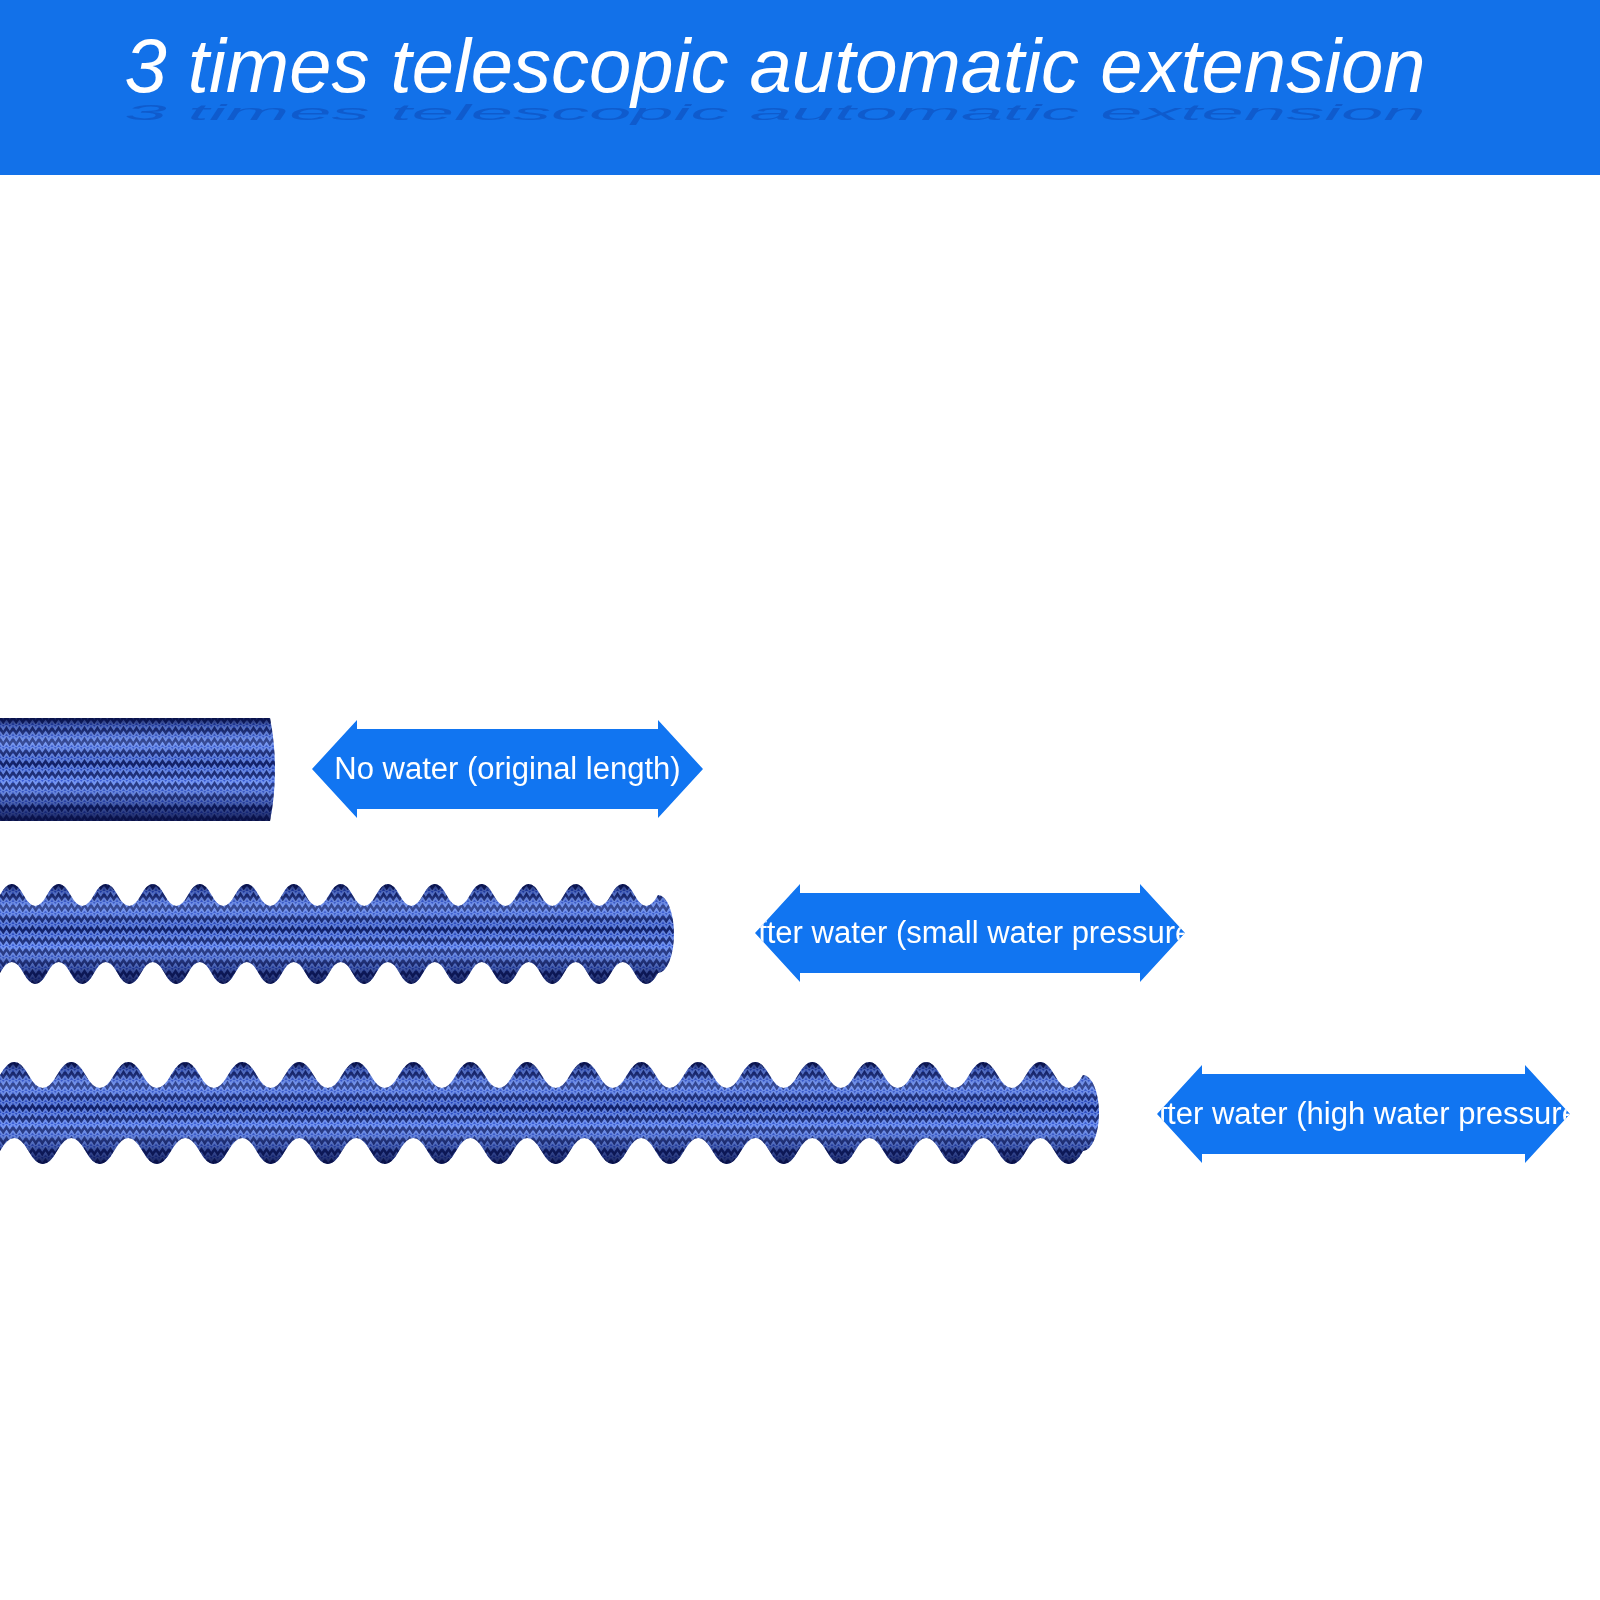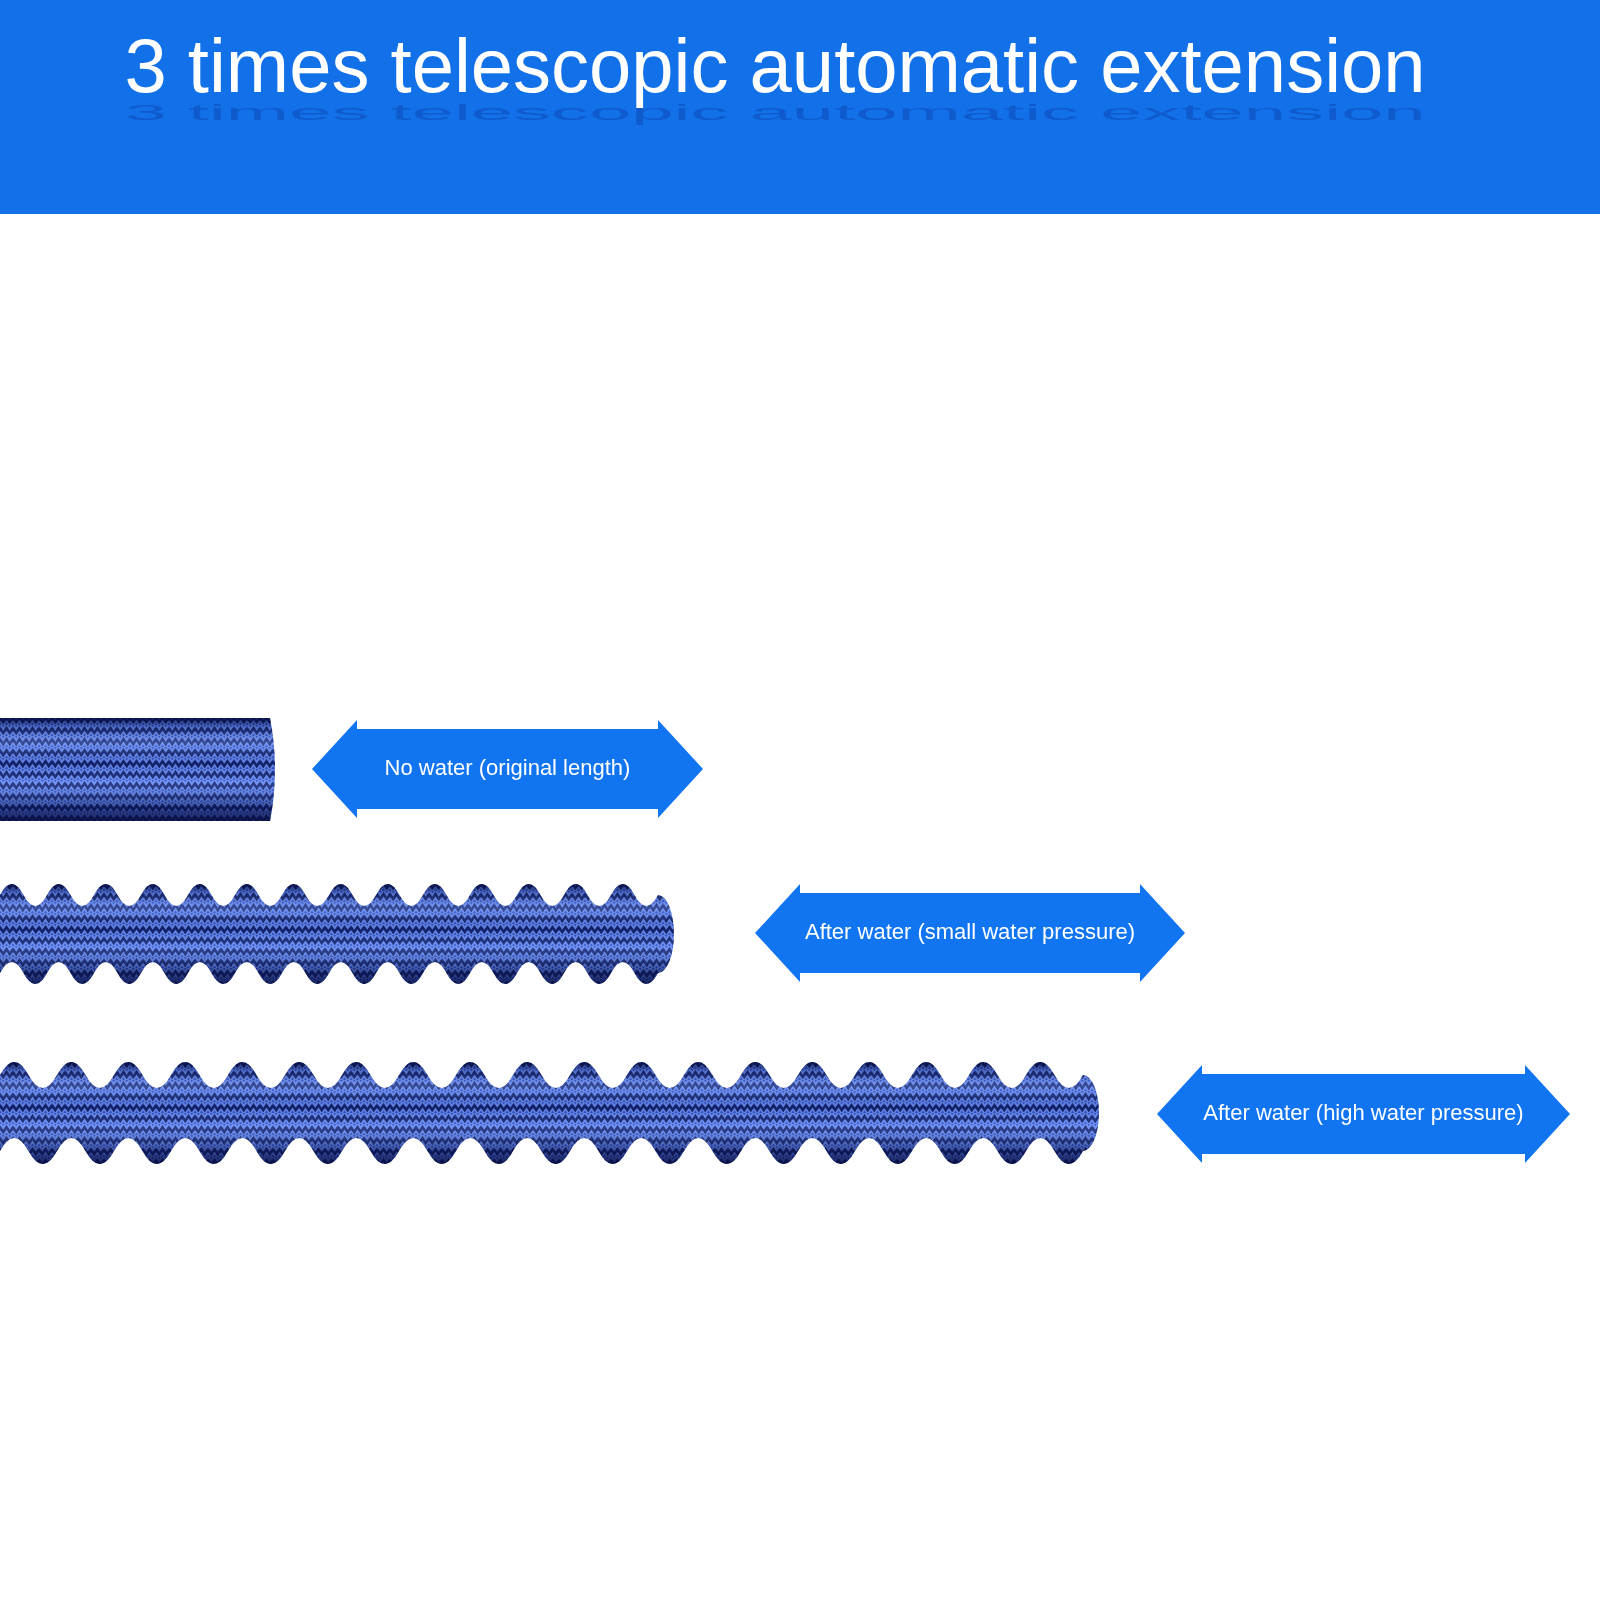--- a/index.html
+++ b/index.html
@@ -6,25 +6,26 @@
   .page{
     position:relative;
     width:1600px;height:1600px;
     background:#ffffff;
     overflow:hidden;
     font-family:"Liberation Sans", sans-serif;
   }
   
   .header{
     position:absolute;left:0;top:0;
-    width:1600px;height:214px;
+    width:1600px;height:175px;
     background:var(--header-bg,#1271e9);
     color:var(--header-fg,#ffffff);
     overflow:hidden;
     box-sizing:border-box;
+    font-style:italic;
   }
   .title{
     position:absolute;top:28px;left:0;width:1550px;
     margin:0;
     font-size:76px;font-weight:400;line-height:1;
     text-align:center;white-space:nowrap;
   }
   .title-ghost{
     position:absolute;top:101px;left:0;width:1550px;
     font-size:76px;line-height:1;text-align:center;white-space:nowrap;
@@ -41,21 +42,21 @@
   
   .hose{position:absolute;}
   
   .arrow{
     position:absolute;
     background:var(--arrow-bg,#1175f1);
     display:flex;align-items:center;justify-content:center;
   }
   .arrow span{
     color:var(--arrow-fg,#ffffff);
-    font-size:22px;line-height:1;
+    font-size:31px;line-height:1;
     padding-bottom:2px;
     white-space:nowrap;
   }
   .defs-holder{position:absolute;width:0;height:0;}
 </style>
 </head>
 <body>
 
 <div class="page">
 

